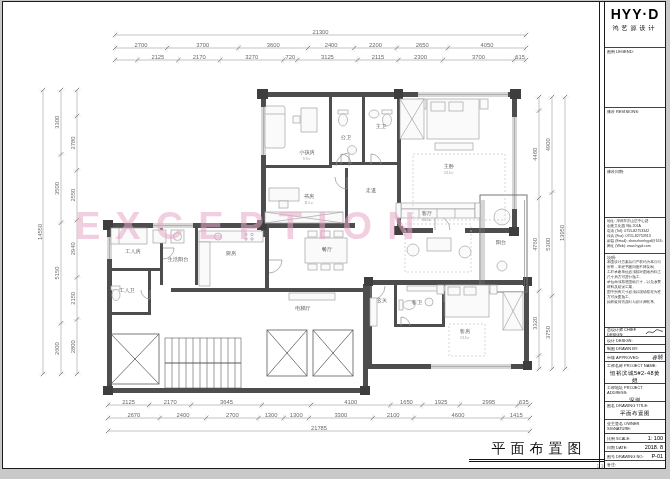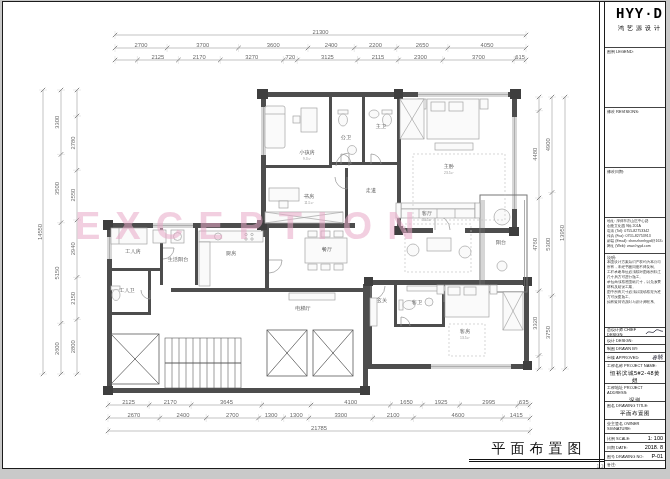--- a/index.html
+++ b/index.html
@@ -17,21 +17,21 @@
   .caption-title{font-size:14px;letter-spacing:5px;color:#111;text-align:center;
                  border-bottom:1px solid #111;padding-bottom:1px;}
   .caption-rule{border-bottom:1px solid #111;margin-top:1px;}
   .caption-scale{font-size:5px;color:#999;text-align:right;margin-top:1px;}
   
   .tb-sep{position:absolute;top:0;bottom:0;left:596px;width:1px;background:#1b1b1b;}
   .tb{position:absolute;top:0;bottom:0;right:0;width:60px;border-left:1px solid #1b1b1b;
       display:flex;flex-direction:column;background:#fff;}
   .tb-sec{border-bottom:0.5px solid #444;padding:1px 2px;box-sizing:border-box;overflow:hidden;flex:none;}
   .tb-label{font-size:4px;color:#222;transform-origin:0 0;}
-  .tb-logo{height:46px;text-align:right;padding-top:4px;font-family:Liberation Mono, monospace;}
+  .tb-logo{height:46px;text-align:center;padding-top:4px;}
   .logo-main{font-size:14px;font-weight:bold;letter-spacing:1px;color:#000;}
   .logo-sub{font-size:6px;letter-spacing:3px;color:#000;margin-top:2px;}
   .h-legend{height:60px;} .h-rev{height:60px;} .h-revdate{height:50px;}
   .h-contact{height:36px;} .h-notes{height:74px;}
   .tiny-lines div{font-size:3.6px;line-height:5px;color:#333;white-space:nowrap;overflow:hidden;}
   .sig-row{height:9px;display:flex;align-items:center;justify-content:space-between;}
   .sig-row.h8{height:8px;}
   .sig-name{font-size:5.5px;font-style:italic;color:#223;transform:rotate(-4deg);}
   .big-row{display:flex;flex-direction:column;}
   .h-pname{height:22px;} .h-paddr{height:18px;} .h-ptitle{height:18px;} .h-owner{height:14px;}

